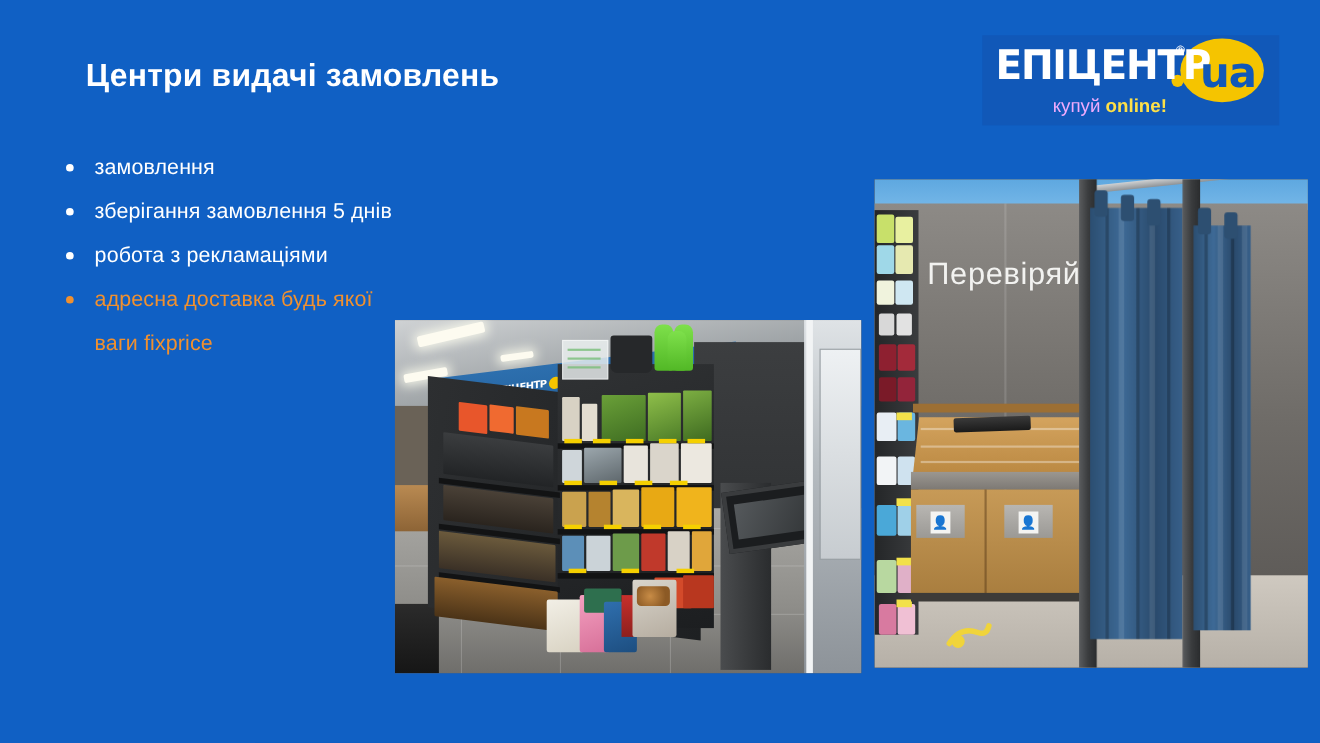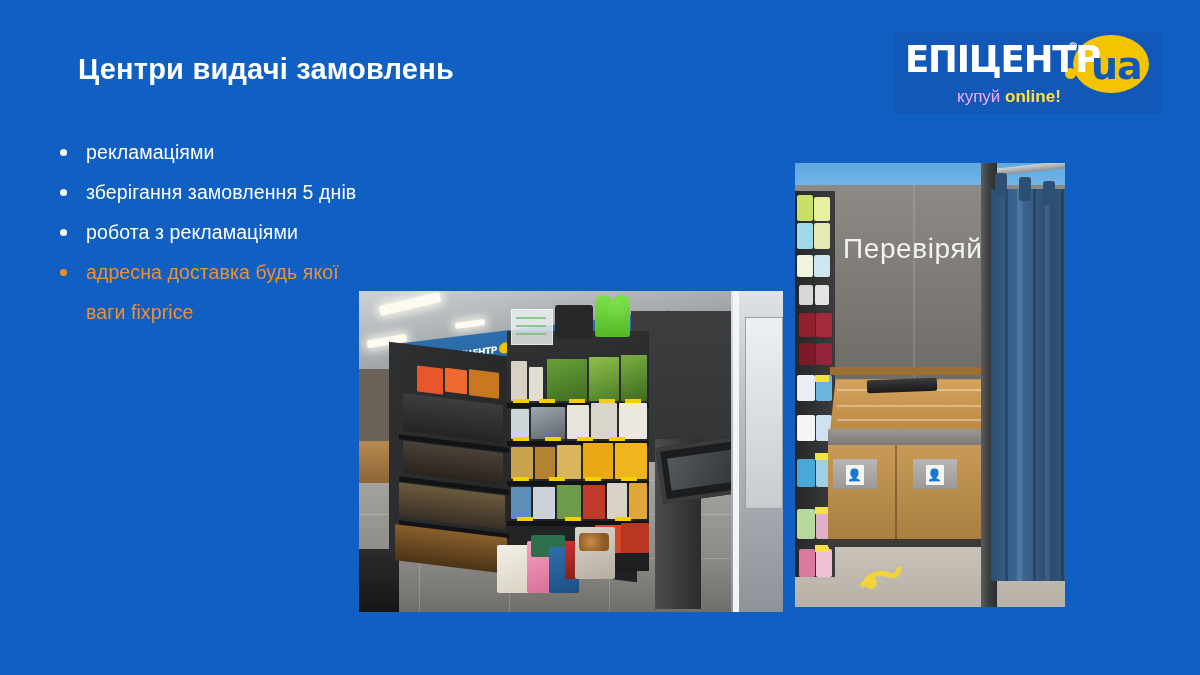--- a/index.html
+++ b/index.html
@@ -260,21 +260,21 @@
   }
   #photo-store .box-low {
     position: absolute; left: 0px; top: 258px; width: 40px; height: 63px;
     background: linear-gradient(180deg, #2b2b2b 0%, #161616 100%);
   }
 
   
   #photo-fitting {
     left: 795px;
     top: 163px;
-    width: 270px;
+    width: 394px;
     height: 444px;
   }
   #photo-fitting .wall-top {
     position: absolute; left: 0; top: 0; width: 100%; height: 28px;
     background: linear-gradient(180deg, #5ea8e0 0%, #77b8e8 100%);
   }
   #photo-fitting .wall-grey {
     position: absolute; left: 0; top: 22px; width: 100%; height: 356px;
     background: linear-gradient(180deg, #8d8a86 0%, #6f6c68 55%, #5d5a57 100%);
   }
@@ -384,21 +384,21 @@
 </head>
 <body>
 
 <div id="slide">
 
   <div id="slide-title">Центри видачі замовлень</div>
 
   <ul id="bullet-list">
     <li class="bullet-item">
       <span class="dot"></span>
-      <span>рекламаціями</span>
+      <span>замовлення</span>
     </li>
     <li class="bullet-item">
       <span class="dot"></span>
       <span>зберігання замовлення 5 днів</span>
     </li>
     <li class="bullet-item">
       <span class="dot"></span>
       <span>робота з рекламаціями</span>
     </li>
     <li class="bullet-item accent">

